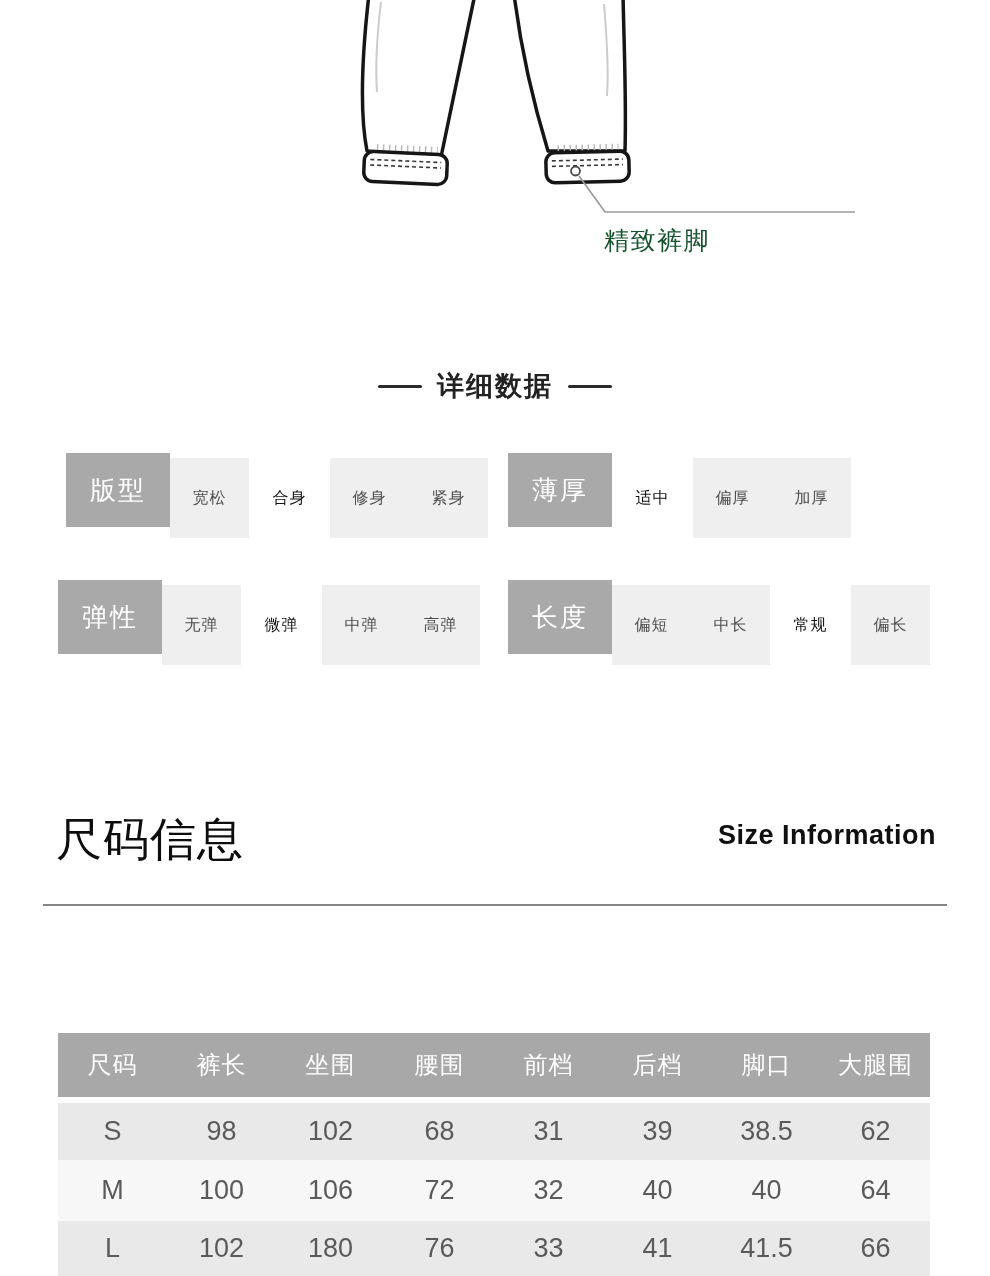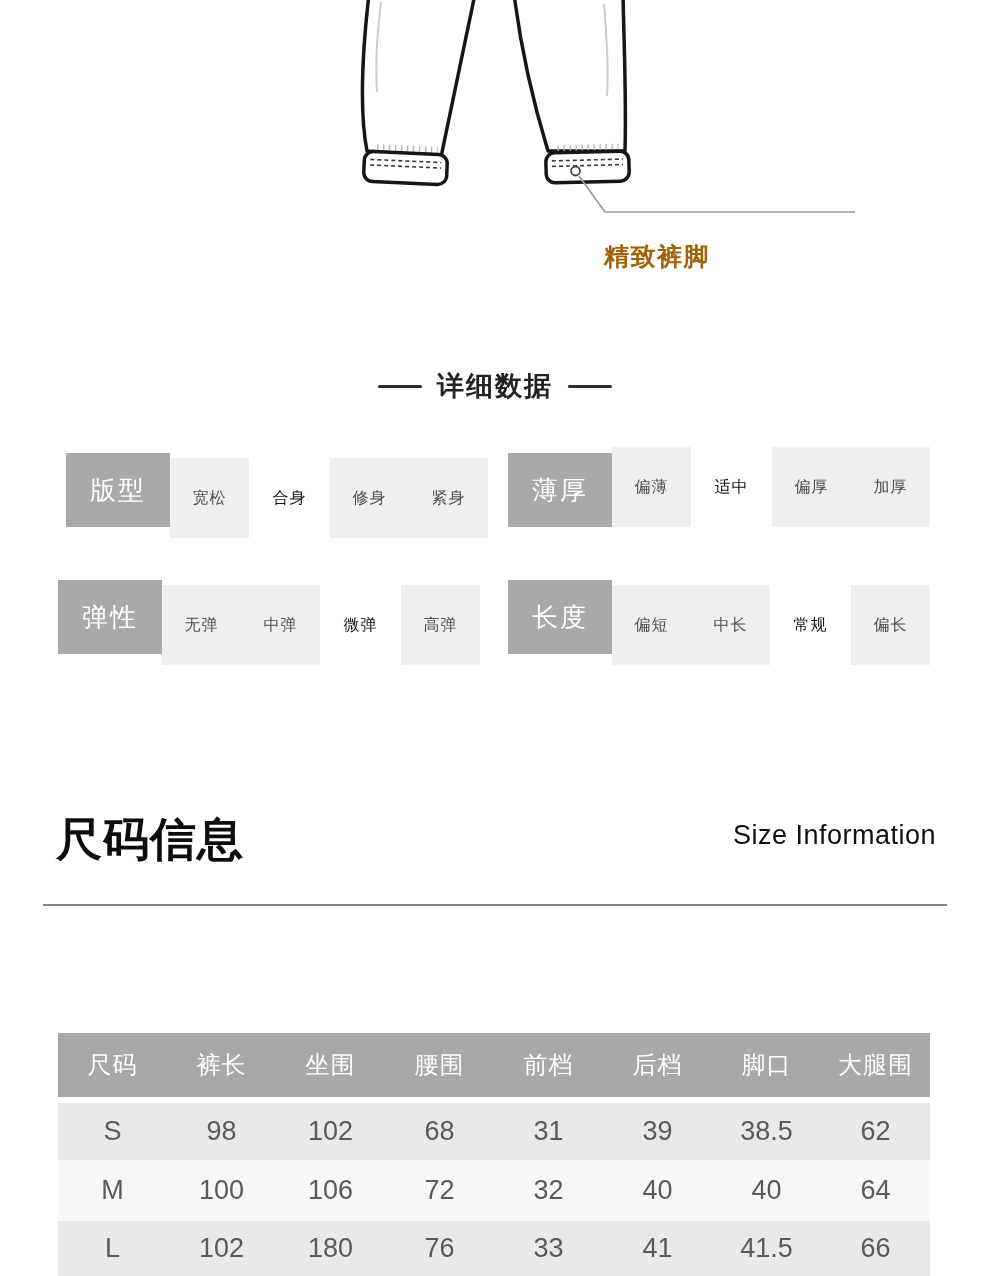--- a/index.html
+++ b/index.html
@@ -5,22 +5,22 @@
   html,body{margin:0;padding:0;background:#ffffff;}
   body{
     width:990px;height:1276px;position:relative;overflow:hidden;
     font-family:"Liberation Sans","DejaVu Sans",sans-serif;
     -webkit-font-smoothing:antialiased;
   }
 
   
   #hero-svg{position:absolute;left:0;top:0;}
   .callout-label{
-    position:absolute;left:604px;top:240px;
-    font-size:25px;font-weight:700;color:#a16207;letter-spacing:1.5px;
+    position:absolute;left:604px;top:224px;
+    font-size:25px;font-weight:400;color:#14532d;letter-spacing:1.5px;
   }
 
   
   .details-header{
     position:absolute;left:0;top:368px;width:990px;
     display:flex;align-items:center;justify-content:center;gap:15px;
   }
   .dash{width:44px;height:3px;background:#2b2b2b;border-radius:2px;}
   .details-title{font-size:27px;font-weight:600;color:#222;letter-spacing:2px;}
 
@@ -36,25 +36,25 @@
     width:79px;height:80px;margin-top:5px;
     display:flex;align-items:center;justify-content:center;
     font-size:16px;color:#4f4f4f;letter-spacing:1px;
   }
   .opt.gray{background:#efefef;}
   .opt.selected{width:81px;background:transparent;color:#141414;}
 
   
   .size-title-cn{
     position:absolute;left:56px;top:809px;
-    font-size:46px;font-weight:700;color:#0d0d0d;letter-spacing:1px;
+    font-size:46px;font-weight:400;color:#0d0d0d;letter-spacing:1px;
   }
   .size-title-en{
     position:absolute;right:54px;top:820px;
-    font-size:27px;color:#101010;letter-spacing:0.5px;
+    font-size:27px;color:#101010;letter-spacing:0.5px;font-weight:bold;
   }
   .size-divider{
     position:absolute;left:43px;top:904px;width:904px;height:2px;background:#858585;
   }
 
   
   .size-table{position:absolute;left:58px;top:1033px;width:872px;}
   .t-head{height:64px;background:#a8a8a8;display:flex;margin-bottom:6px;}
   .t-cell{flex:1;display:flex;align-items:center;justify-content:center;}
   .t-head .t-cell{color:#ffffff;font-size:24px;letter-spacing:1px;}
@@ -101,36 +101,35 @@
 <div class="attr-group" style="left:66px;top:453px;">
   <div class="attr-label">版型</div>
   <div class="attr-opts">
     <div class="opt gray">宽松</div>
     <div class="opt selected">合身</div>
     <div class="opt gray">修身</div>
     <div class="opt gray">紧身</div>
   </div>
 </div>
 
-<div class="attr-group" style="left:508px;top:453px;align-items:flex-end;">
+<div class="attr-group" style="left:508px;top:453px;">
   <div class="attr-label">薄厚</div>
   <div class="attr-opts">
-    <div class="opt gray">偏薄</div>
     <div class="opt selected">适中</div>
     <div class="opt gray">偏厚</div>
     <div class="opt gray">加厚</div>
   </div>
 </div>
 
 <div class="attr-group" style="left:58px;top:580px;">
   <div class="attr-label">弹性</div>
   <div class="attr-opts">
     <div class="opt gray">无弹</div>
+    <div class="opt selected">微弹</div>
     <div class="opt gray">中弹</div>
-    <div class="opt selected">微弹</div>
     <div class="opt gray">高弹</div>
   </div>
 </div>
 
 <div class="attr-group" style="left:508px;top:580px;">
   <div class="attr-label">长度</div>
   <div class="attr-opts">
     <div class="opt gray">偏短</div>
     <div class="opt gray">中长</div>
     <div class="opt selected">常规</div>

